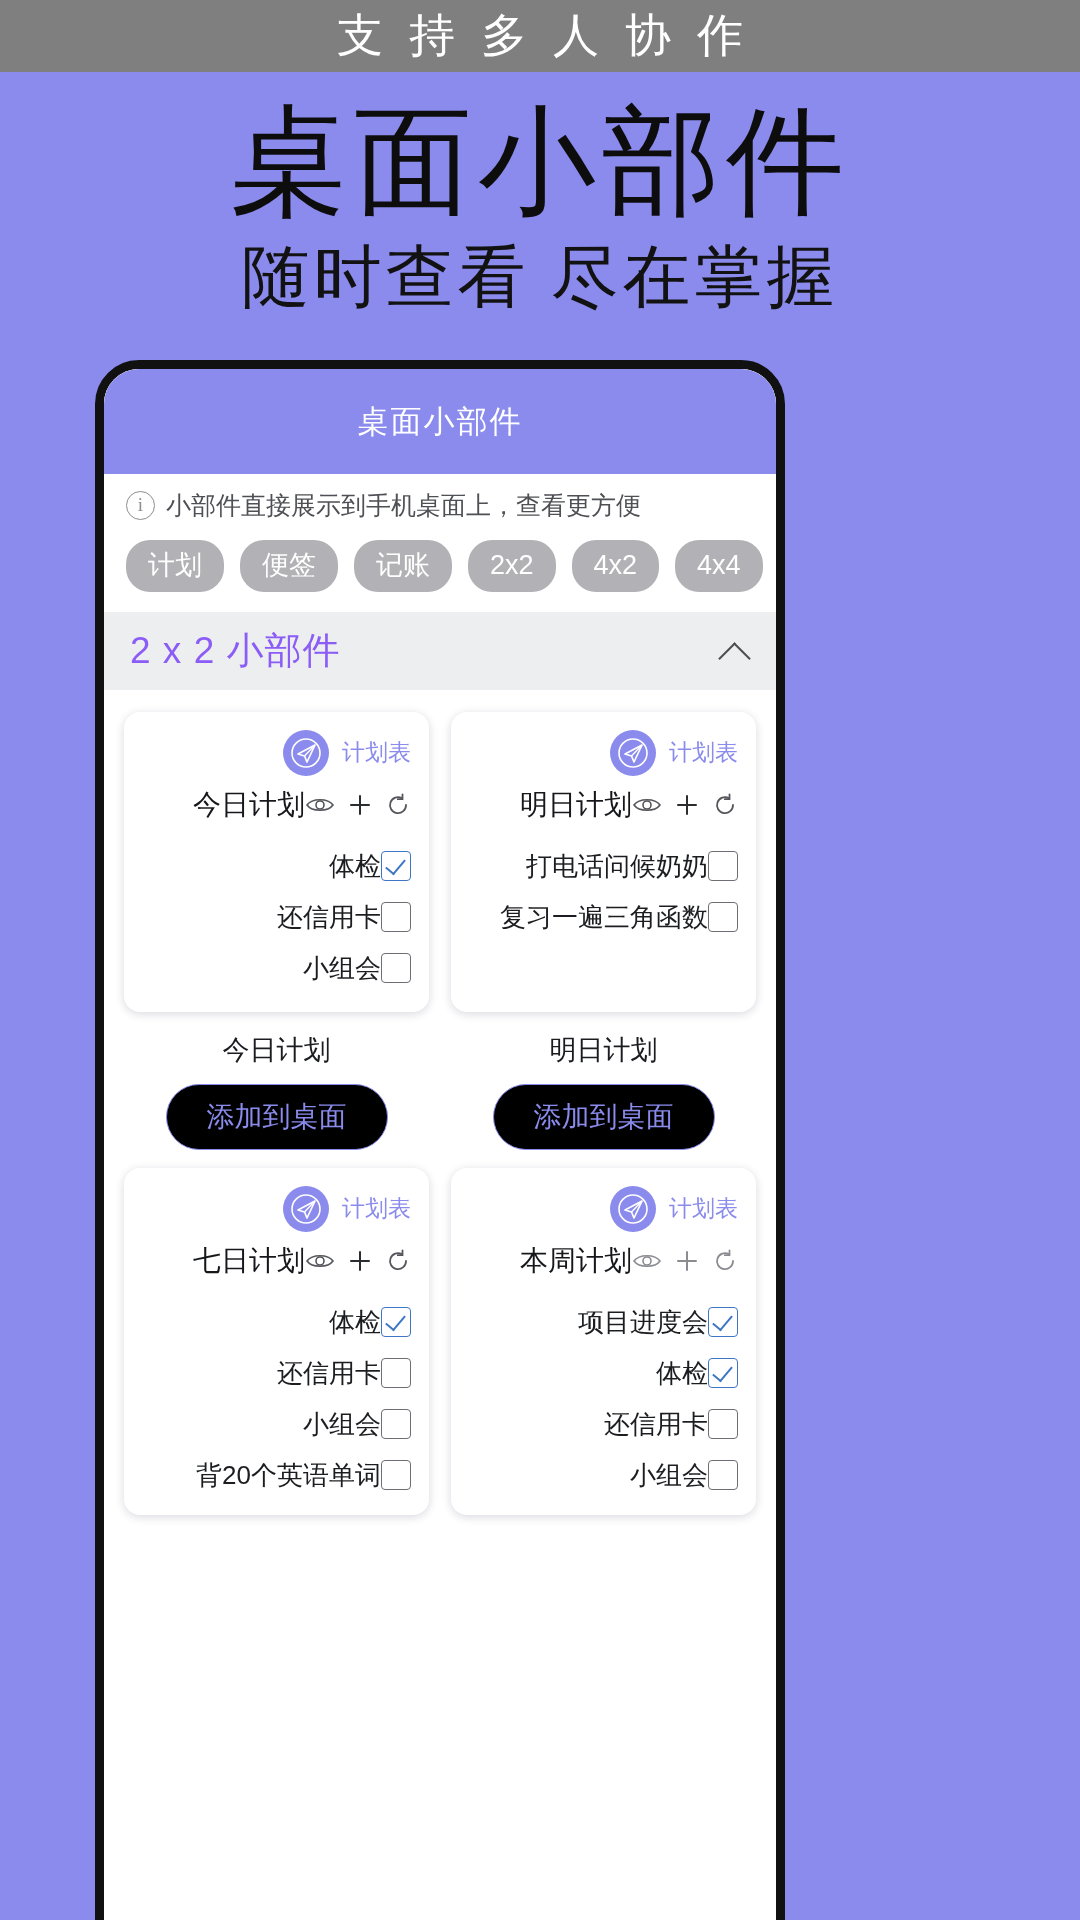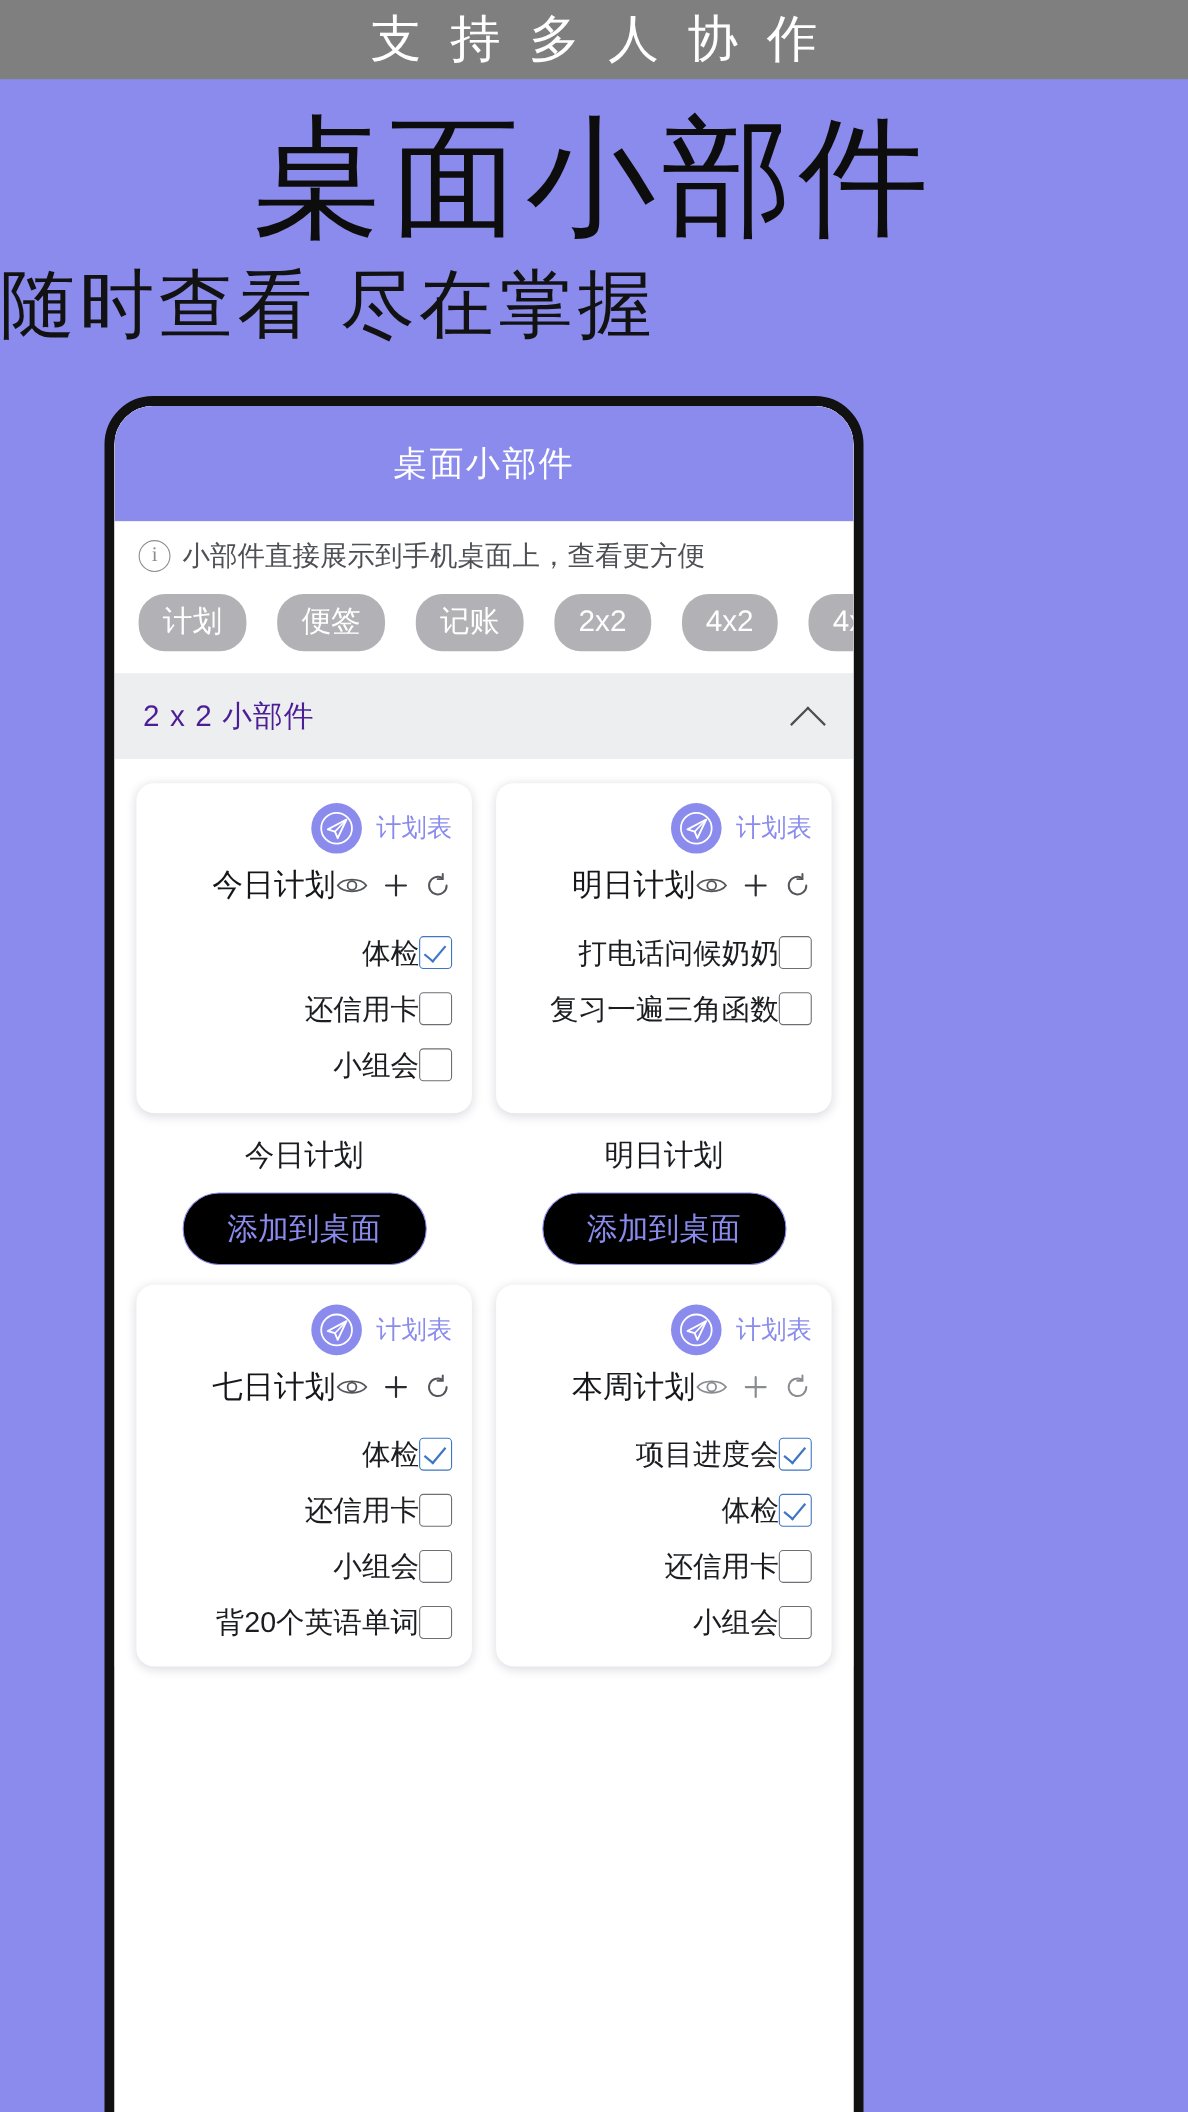--- a/index.html
+++ b/index.html
@@ -24,21 +24,21 @@
 
   
   .hero{position:absolute;left:0;top:72px;width:1080px;}
   .hero-title{
     text-align:center;color:#0d0d0d;
     font-family:"Liberation Serif","DejaVu Serif",serif;
     font-size:118px;line-height:130px;letter-spacing:6px;font-weight:400;
     margin-top:26px;white-space:nowrap;
   }
   .hero-sub{
-    color:#121212;
+    text-align:center;color:#121212;
     font-family:"Liberation Serif","DejaVu Serif",serif;
     font-size:68px;line-height:86px;letter-spacing:4px;font-weight:400;
     margin-top:6px;white-space:nowrap;
   }
 
   
   .phone{
     position:absolute;left:95px;top:360px;width:690px;height:1600px;
     border:9px solid #111111;border-radius:44px 44px 0 0;
     background:#ffffff;overflow:hidden;box-sizing:border-box;
@@ -59,34 +59,34 @@
   }
   .info-icon{
     width:27px;height:27px;border-radius:50%;border:1.6px solid #8d8d92;
     color:#8d8d92;font-size:19px;line-height:25px;text-align:center;
     font-family:"Liberation Serif",serif;flex:0 0 auto;
   }
   .info-text{color:#4f5055;font-size:25px;white-space:nowrap;}
 
   
   .chips{
-    display:flex;gap:28px;padding:4px 22px 20px 22px;background:#ffffff;
+    display:flex;gap:16px;padding:4px 22px 20px 22px;background:#ffffff;
     box-sizing:border-box;
   }
   .chip{
     background:#b2b2b6;color:#ffffff;border-radius:24px;
     padding:9px 22px;font-size:27px;white-space:nowrap;line-height:1.25;
   }
 
   
   .section-head{
     height:78px;background:#eceef0;display:flex;align-items:center;
     padding:0 26px;box-sizing:border-box;justify-content:space-between;
   }
-  .section-title{color:#4c1d95;font-size:27px;letter-spacing:1px;}
+  .section-title{color:#8b5cf6;font-size:37px;letter-spacing:1px;}
   .chev{width:30px;height:30px;position:relative;}
   .chev:before{
     content:"";position:absolute;left:3px;top:11px;width:21px;height:21px;
     border-left:2.6px solid #4c4d52;border-top:2.6px solid #4c4d52;
     transform:rotate(45deg);
   }
 
   
   .grid{
     padding:22px 20px 0 20px;display:flex;flex-wrap:wrap;gap:18px 22px;

